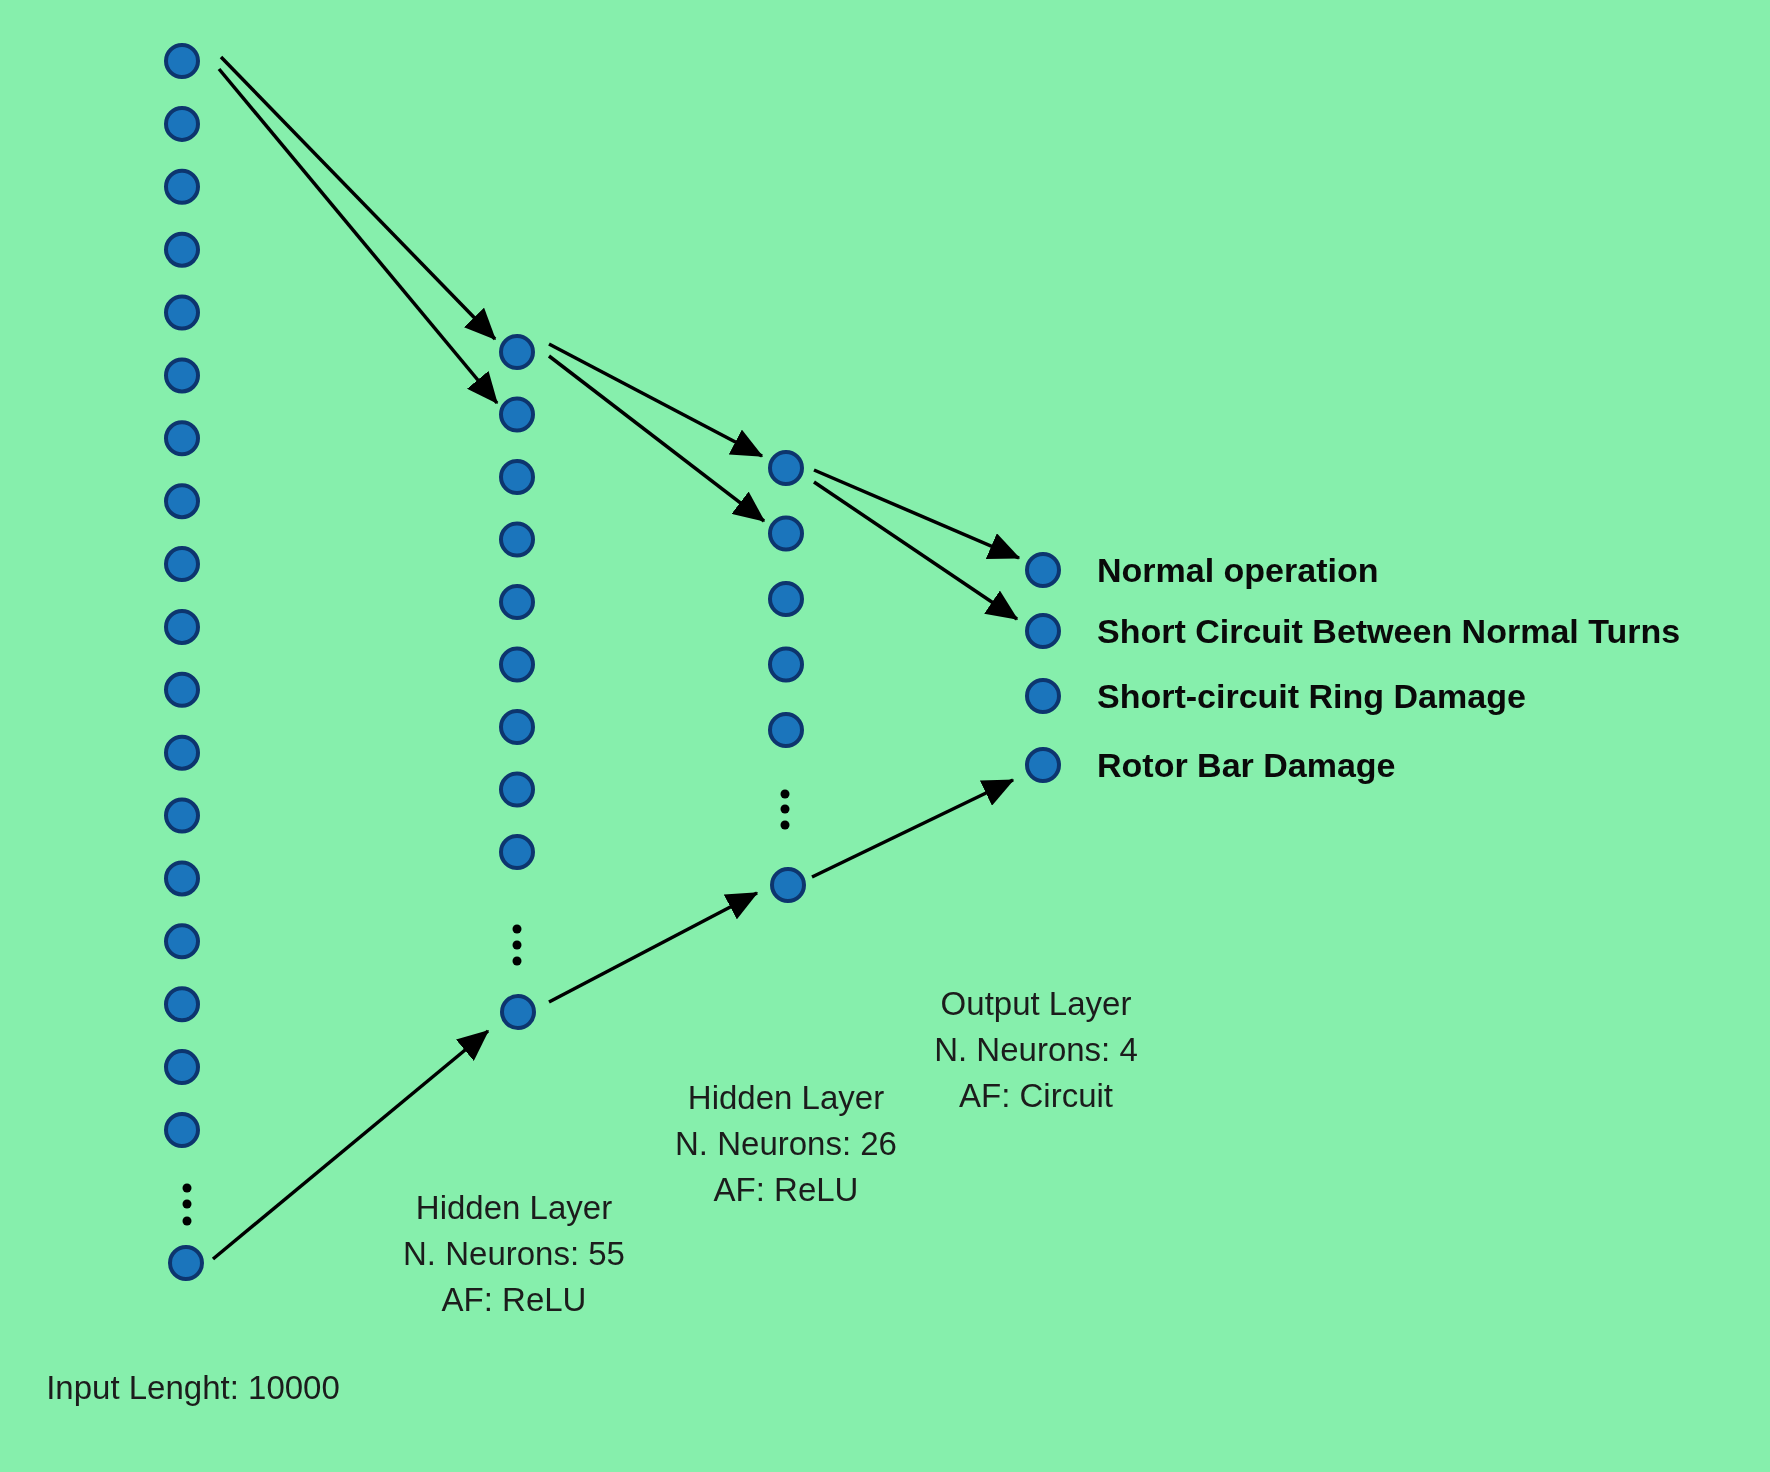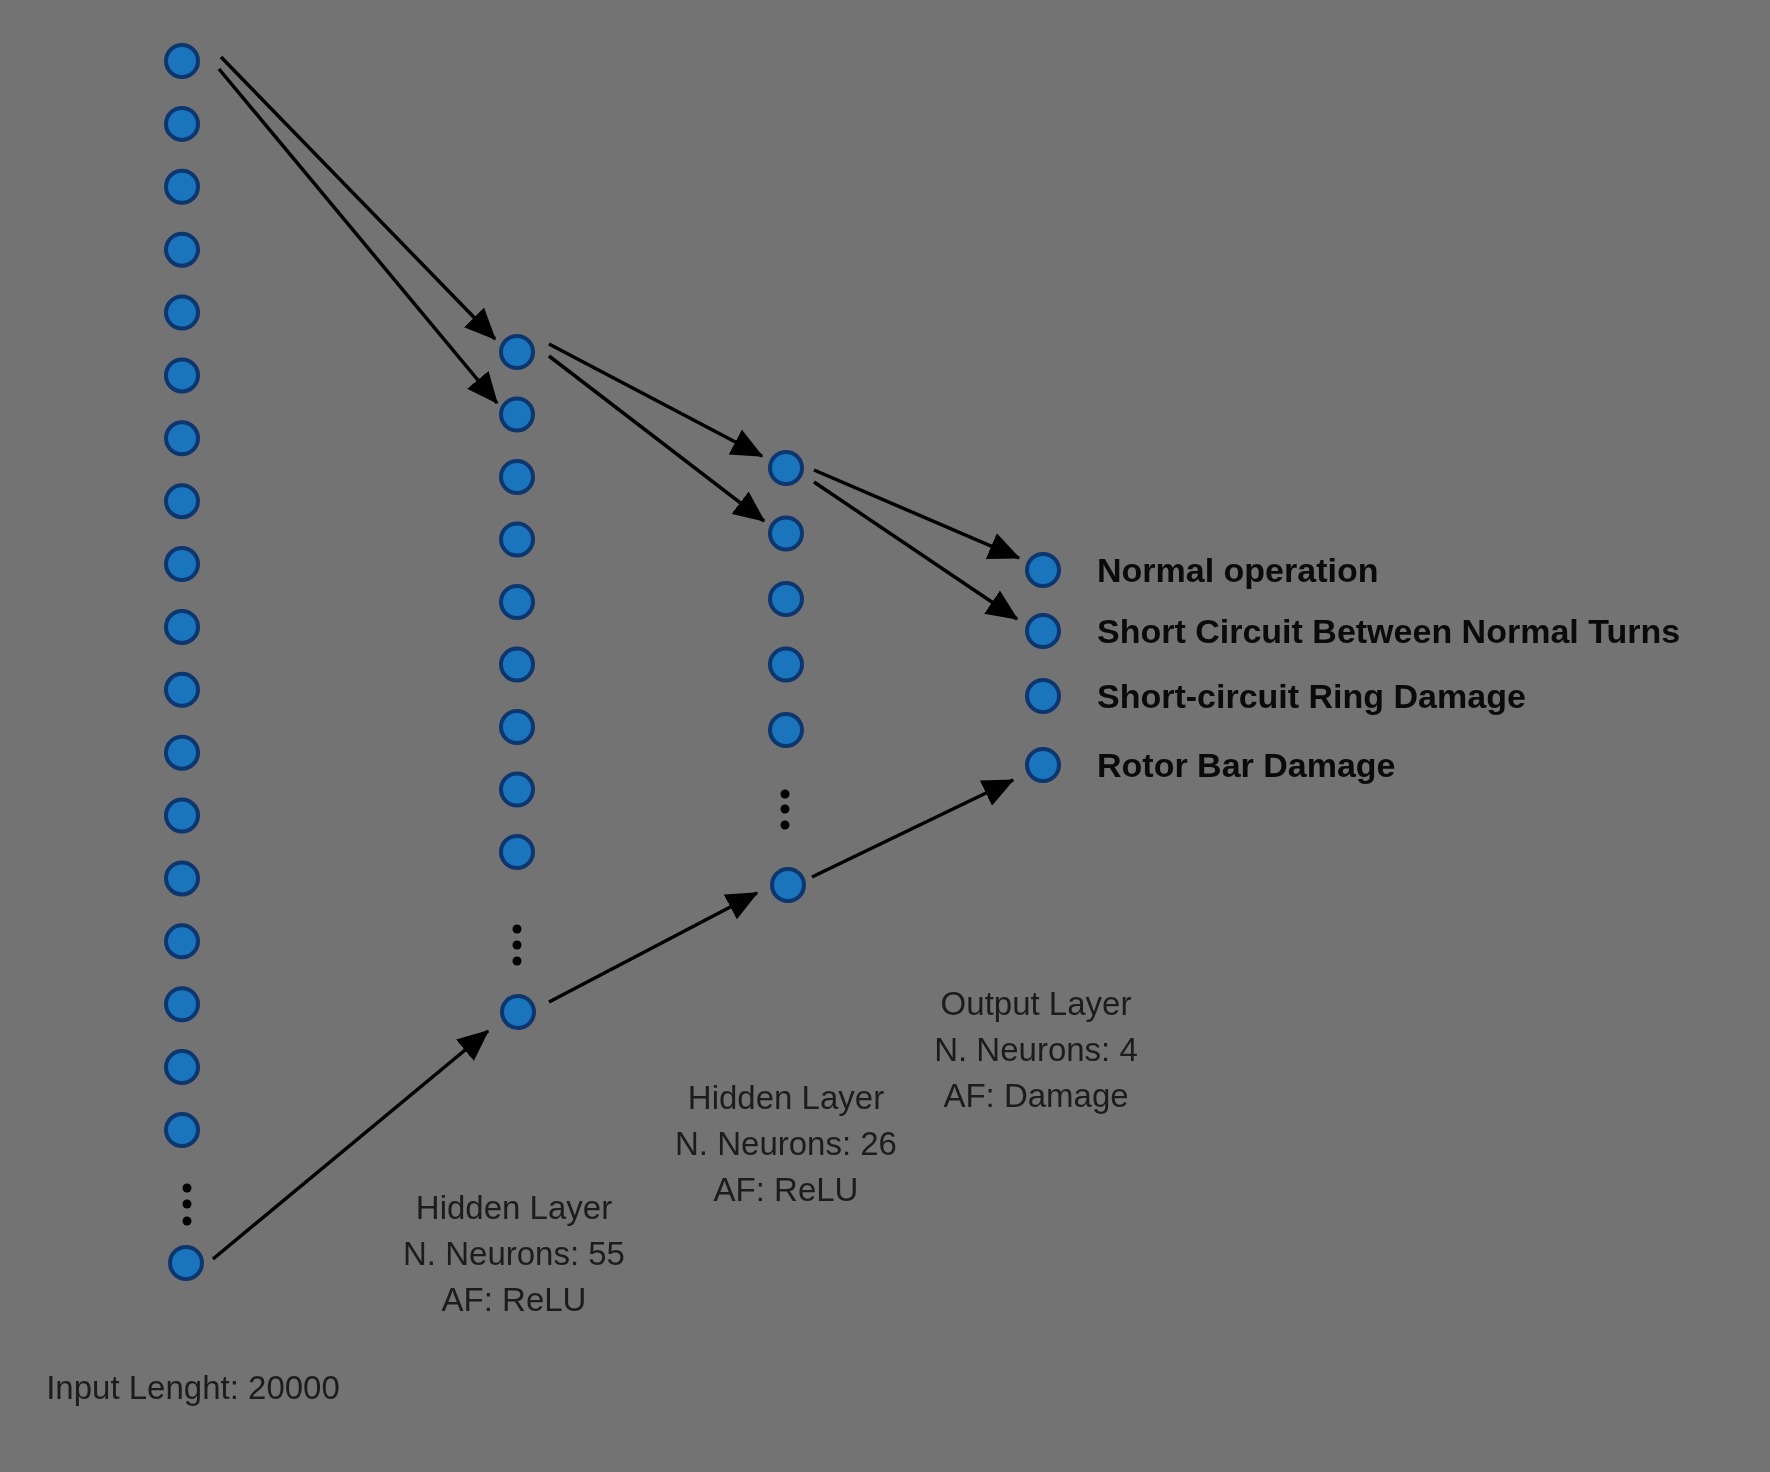--- a/index.html
+++ b/index.html
@@ -1,17 +1,17 @@
 <!DOCTYPE html>
 <html><head>
 <meta charset="utf-8">
 <style>
   html,body{margin:0;padding:0;background:#ffffff;}
   .canvas{
-    position:relative;width:1770px;height:1472px;background:#737373;
+    position:relative;width:1770px;height:1472px;background:#86efac;
     font-family:"Liberation Sans",sans-serif;overflow:hidden;text-decoration:underline;
   }
   #net-svg{position:absolute;left:0;top:0;}
   .caption{
     position:absolute;transform:translateX(-50%);text-align:center;
     color:#1c1c1c;font-size:33px;line-height:46px;white-space:nowrap;
   }
   .caption div{white-space:nowrap;}
   .out-label{
     position:absolute;height:48px;line-height:48px;font-weight:bold;
@@ -89,32 +89,32 @@
     </svg>
 
   <div class="out-label" style="left:1097px;top:546px">Normal operation</div>
   <div class="out-label" style="left:1097px;top:607px">Short Circuit Between Normal Turns</div>
   <div class="out-label" style="left:1097px;top:672px">Short-circuit Ring Damage</div>
   <div class="out-label" style="left:1097px;top:741px">Rotor Bar Damage</div>
 
   <div class="caption" style="left:1036px;top:981px">
     <div>Output Layer</div>
     <div>N. Neurons: 4</div>
-    <div>AF: Damage</div>
+    <div>AF: Circuit</div>
   </div>
 
   <div class="caption" style="left:786px;top:1075px">
     <div>Hidden Layer</div>
     <div>N. Neurons: 26</div>
     <div>AF: ReLU</div>
   </div>
 
   <div class="caption" style="left:514px;top:1185px">
     <div>Hidden Layer</div>
     <div>N. Neurons: 55</div>
     <div>AF: ReLU</div>
   </div>
 
   <div class="caption" style="left:193px;top:1365px">
-    <div>Input Lenght: 20000</div>
+    <div>Input Lenght: 10000</div>
   </div>
 
 </div>
 
 </body></html>

